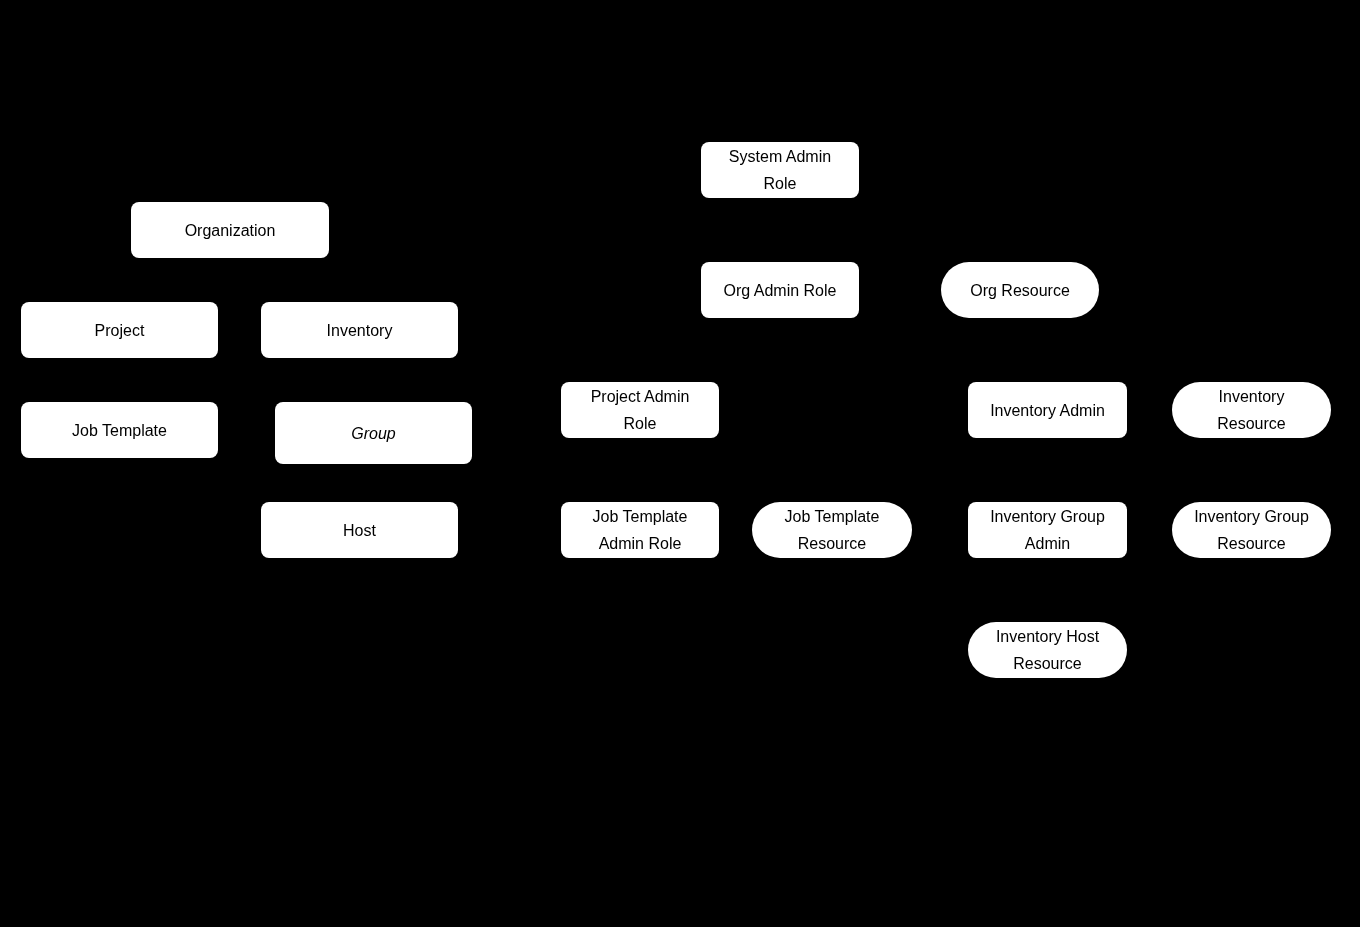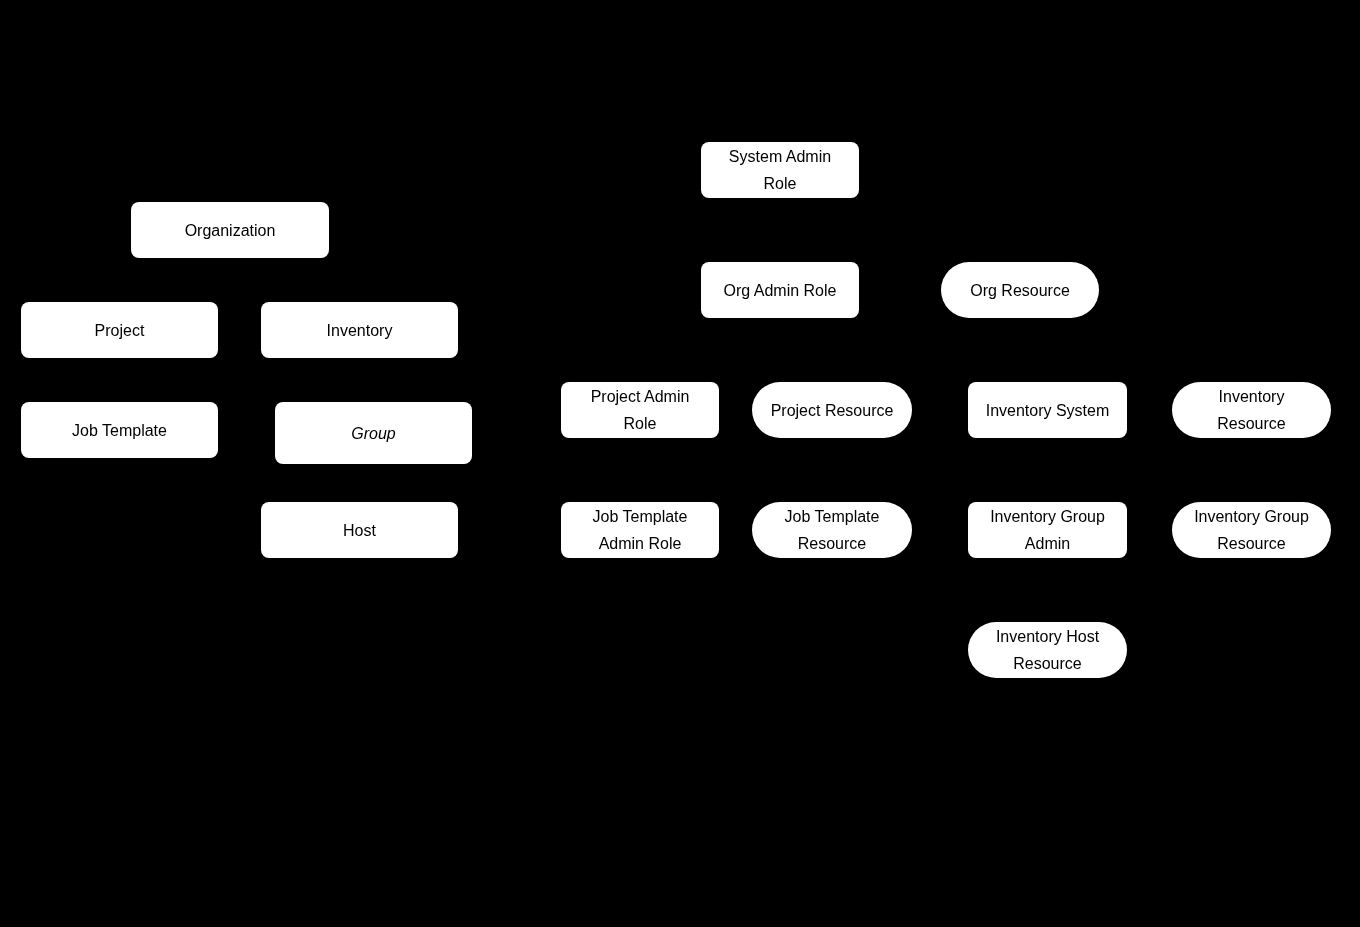--- a/index.html
+++ b/index.html
@@ -52,23 +52,22 @@
   <div class="node rect" style="left:701px; top:142px; width:158px; height:56px;">System Admin
 Role</div>
 
   <div class="node pill" style="left:941px; top:262px; width:158px; height:56px;">Org Resource</div>
 
   <div class="node rect" style="left:701px; top:262px; width:158px; height:56px;">Org Admin Role</div>
 
   <div class="node rect" style="left:561px; top:382px; width:158px; height:56px;">Project Admin
 Role</div>
 
-  <div class="node pill" style="left:752px; top:382px; width:160px; height:56px;">Project Resource</div>
 
-  <div class="node rect" style="left:968px; top:382px; width:159px; height:56px;">Inventory System</div>
+  <div class="node rect" style="left:968px; top:382px; width:159px; height:56px;">Inventory Admin</div>
 
   <div class="node pill" style="left:1172px; top:382px; width:159px; height:56px;">Inventory
 Resource</div>
 
   <div class="node rect" style="left:561px; top:502px; width:158px; height:56px;">Job Template
 Admin Role</div>
 
   <div class="node pill" style="left:752px; top:502px; width:160px; height:56px;">Job Template
 Resource</div>
 

